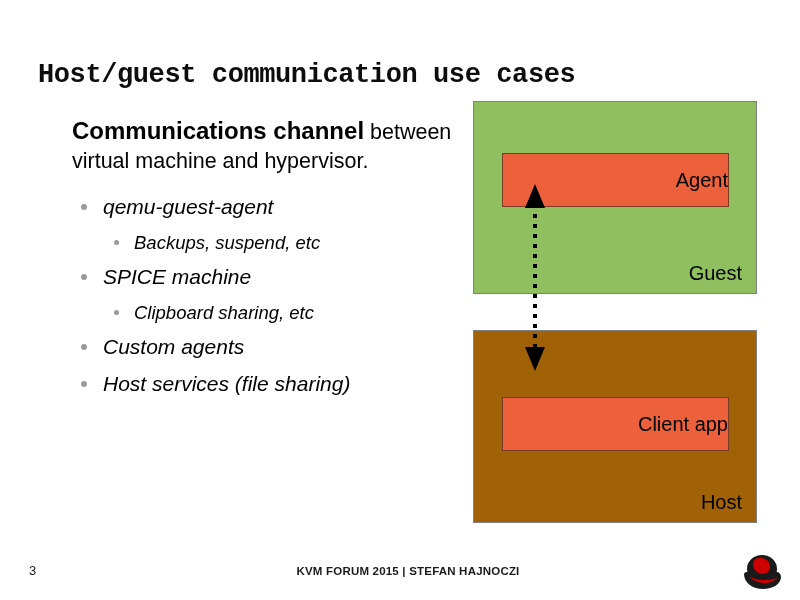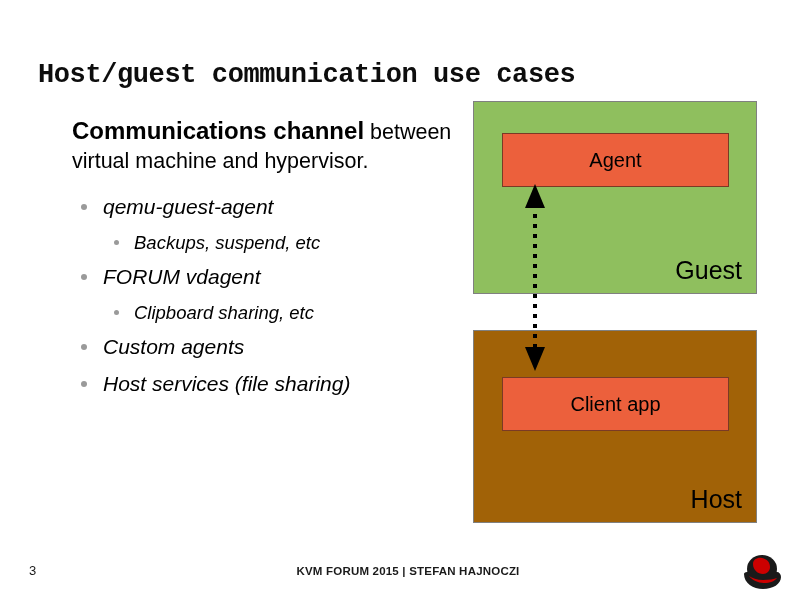--- a/index.html
+++ b/index.html
@@ -108,37 +108,38 @@
   #host-zone {
     top: 229px;
     height: 193px;
     background: #a16207;
   }
 
   .zone-label {
     position: absolute;
     right: 14px;
     bottom: 8px;
-    font-size: 25px;
+    font-size: 20px;
     color: #000;
   }
 
   .inner-box {
     position: absolute;
     left: 28px;
     width: 227px;
     height: 54px;
     box-sizing: border-box;
     background: #EC603C;
     border: 1px solid #7a3a25;
     display: flex;
     align-items: center;
-    justify-content: center;
+    justify-content: flex-end;
     font-size: 20px;
     color: #000;
+    margin-top: 20px;
   }
   #agent-box { top: 31px; }
   #client-app-box { top: 46px; }
 
   
   #channel-arrow {
     position: absolute;
     left: 515px;
     top: 180px;
     width: 40px;
@@ -188,21 +189,21 @@
     <li>
       <span class="bullet-dot"></span>
       <span>qemu-guest-agent</span>
     </li>
     <li class="sub">
       <span class="bullet-dot"></span>
       <span>Backups, suspend, etc</span>
     </li>
     <li>
       <span class="bullet-dot"></span>
-      <span>FORUM vdagent</span>
+      <span>SPICE machine</span>
     </li>
     <li class="sub">
       <span class="bullet-dot"></span>
       <span>Clipboard sharing, etc</span>
     </li>
     <li>
       <span class="bullet-dot"></span>
       <span>Custom agents</span>
     </li>
     <li>

